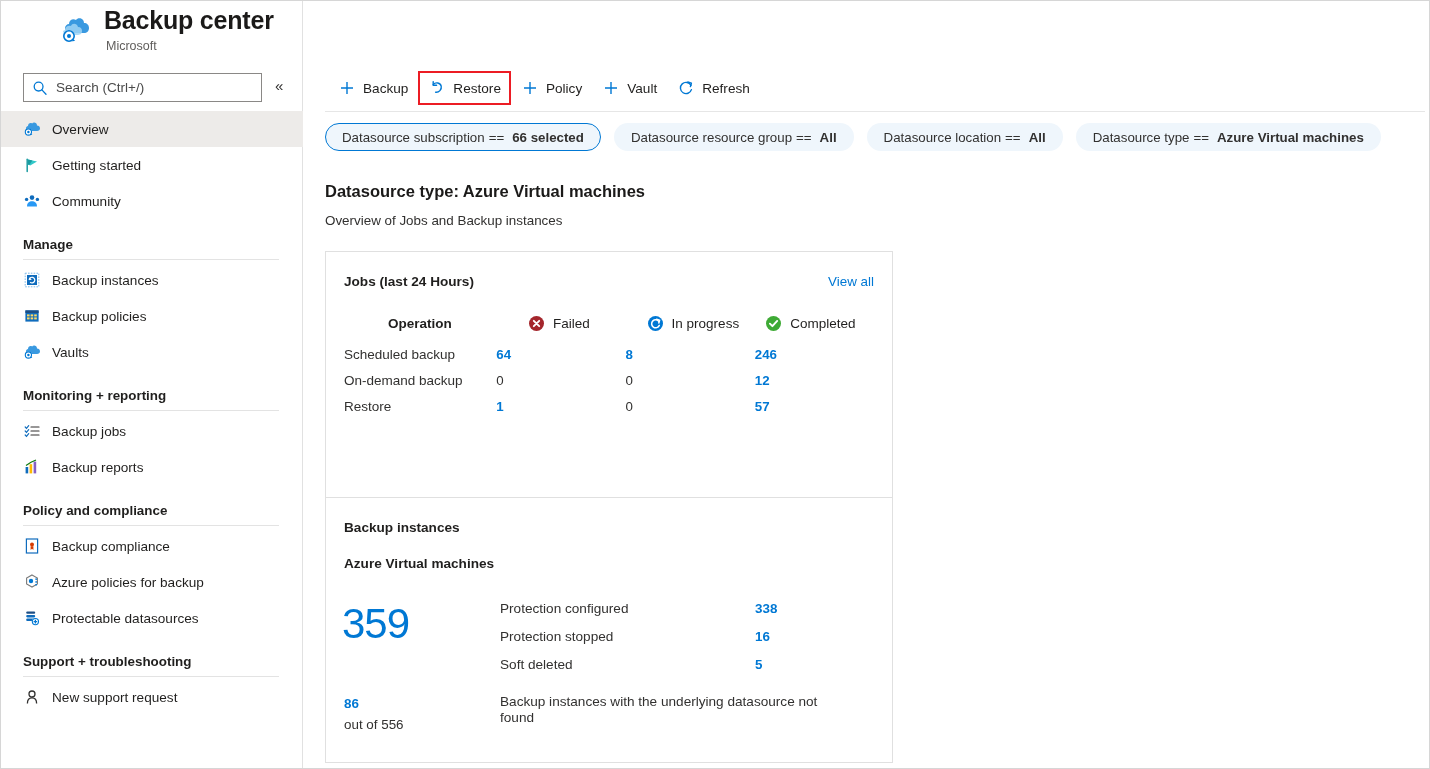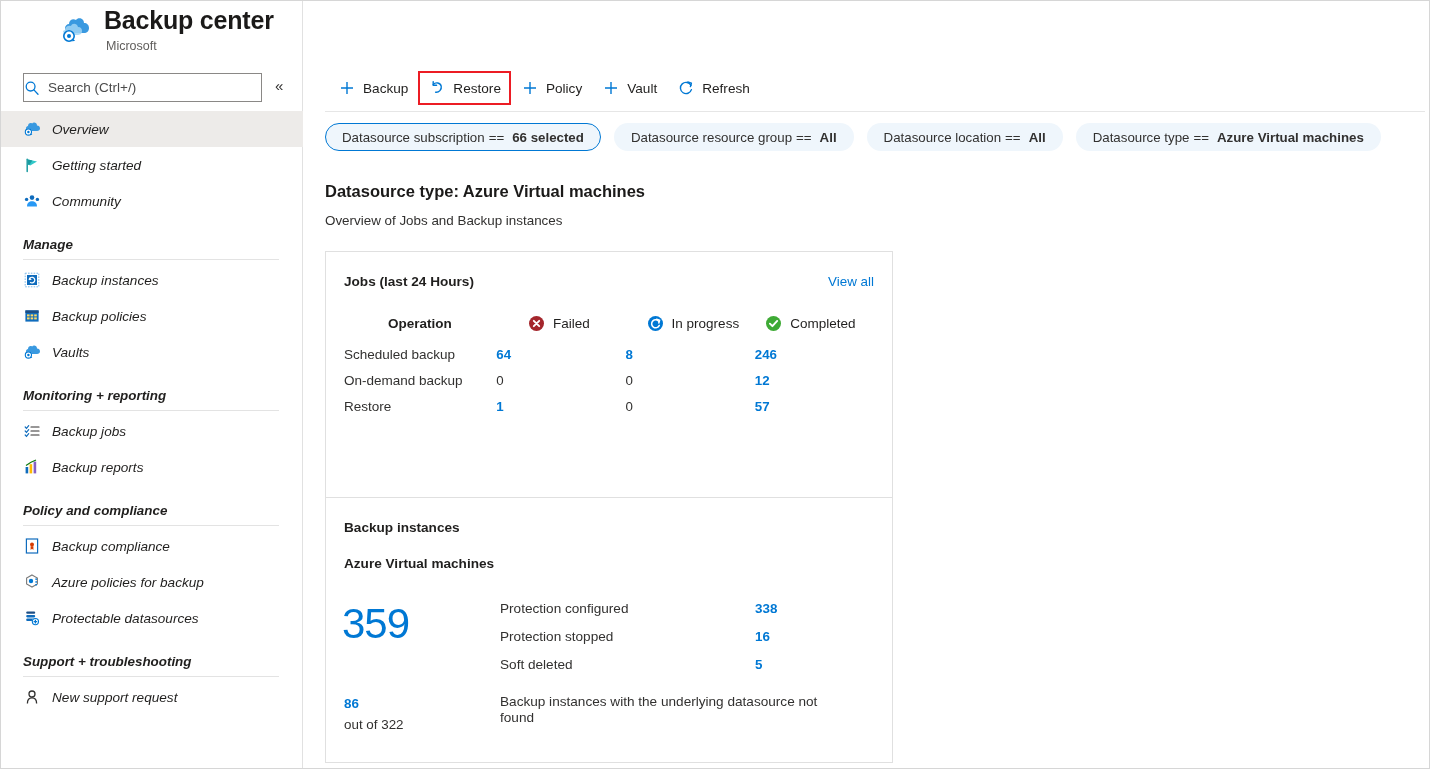--- a/index.html
+++ b/index.html
@@ -76,42 +76,42 @@
     width: 302px; height: 30px;
   }
   .search-box {
     position: absolute;
     left: 22px; top: 0;
     width: 239px; height: 29px;
     border: 1px solid #8a8886;
     background: #ffffff;
     display: flex;
     align-items: center;
-    padding-left: 0;
+    padding-left: 8px;
   }
   .search-box .s-icon { width: 16px; height: 16px; flex: 0 0 16px; margin-right: 6px; }
   .search-box input {
     border: 0; outline: 0;
     font-family: "Liberation Sans", sans-serif;
     font-size: 13.5px;
     color: #323130;
     background: transparent;
     width: 198px;
   }
   .search-box input::placeholder { color: #4a4a4a; opacity: 1; }
   .collapse-btn {
     position: absolute;
     left: 274px; top: 4px;
     font-size: 15px;
     color: #323130;
     cursor: pointer;
     user-select: none;
   }
 
-  .nav { position: absolute; left: 0; top: 110px; width: 302px; font-style: italic; }
+  .nav { position: absolute; left: 0; top: 110px; width: 302px; }
   .nav-item {
     position: relative;
     height: 36px;
     display: flex;
     align-items: center;
     padding-left: 22px;
     font-size: 13.6px;
     color: #201f1e;
     cursor: pointer;
     white-space: nowrap;
@@ -695,18 +695,18 @@
           <div class="ir-label">Protection stopped</div>
           <div class="ir-val">16</div>
         </div>
         <div class="inst-row">
           <div class="ir-label">Soft deleted</div>
           <div class="ir-val">5</div>
         </div>
       </div>
 
       <div class="not-found-num">86</div>
-      <div class="not-found-of">out of 322</div>
+      <div class="not-found-of">out of 556</div>
       <div class="not-found-text">Backup instances with the underlying datasource not found</div>
     </div>
 
   </div>
 </div>
 
 </body></html>

